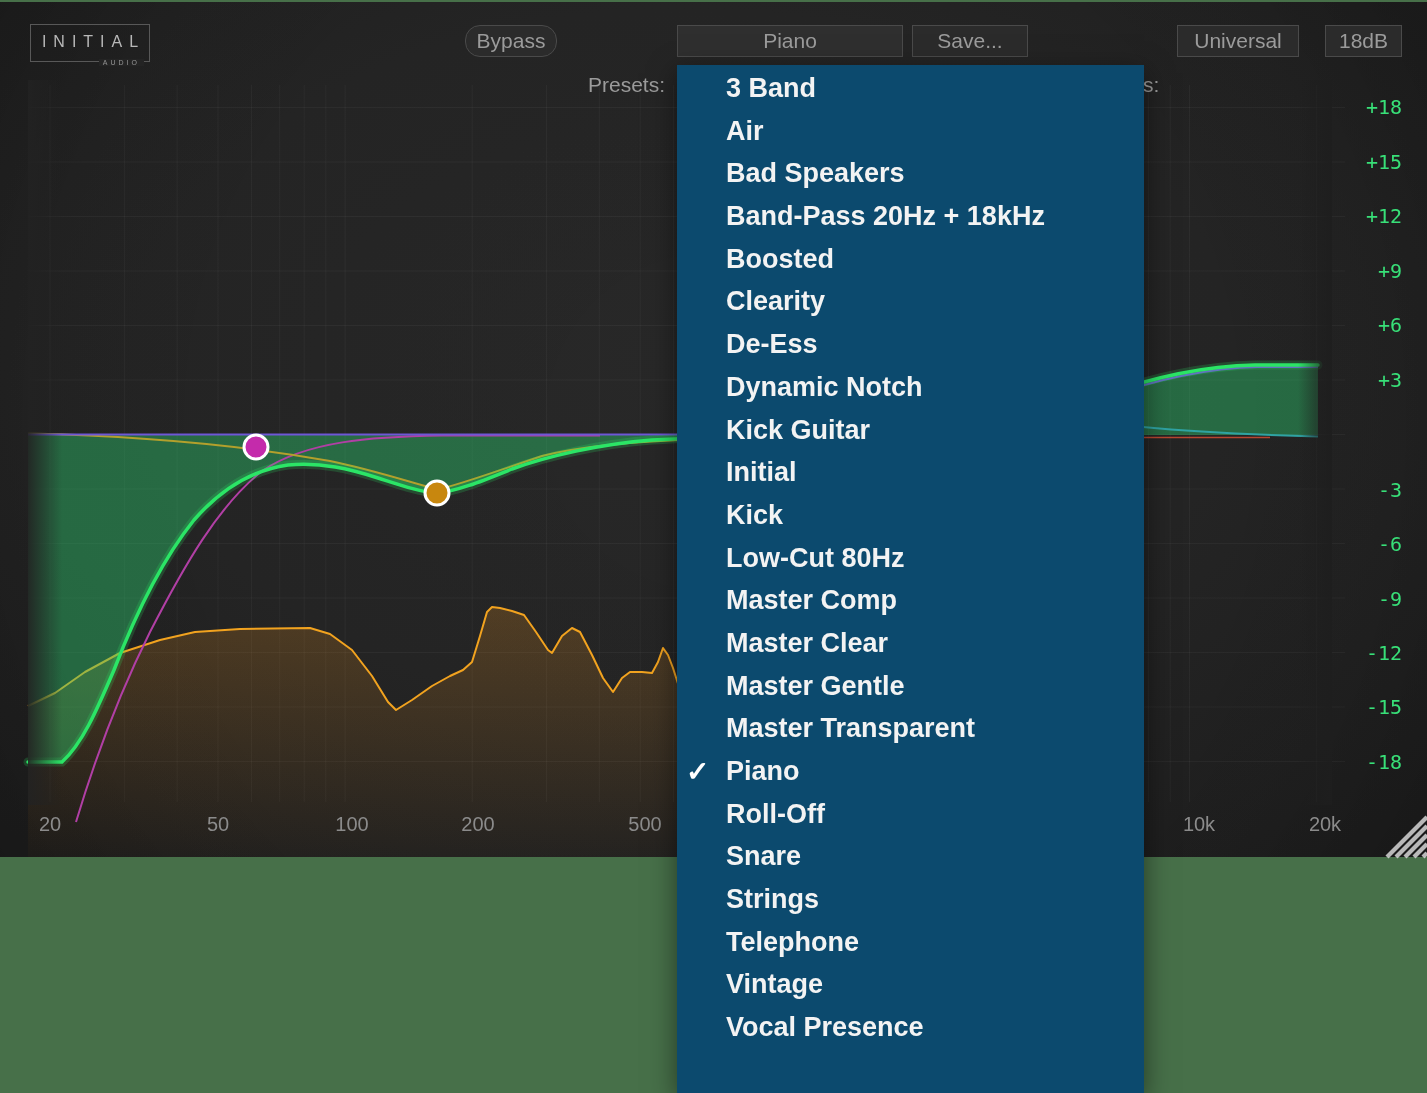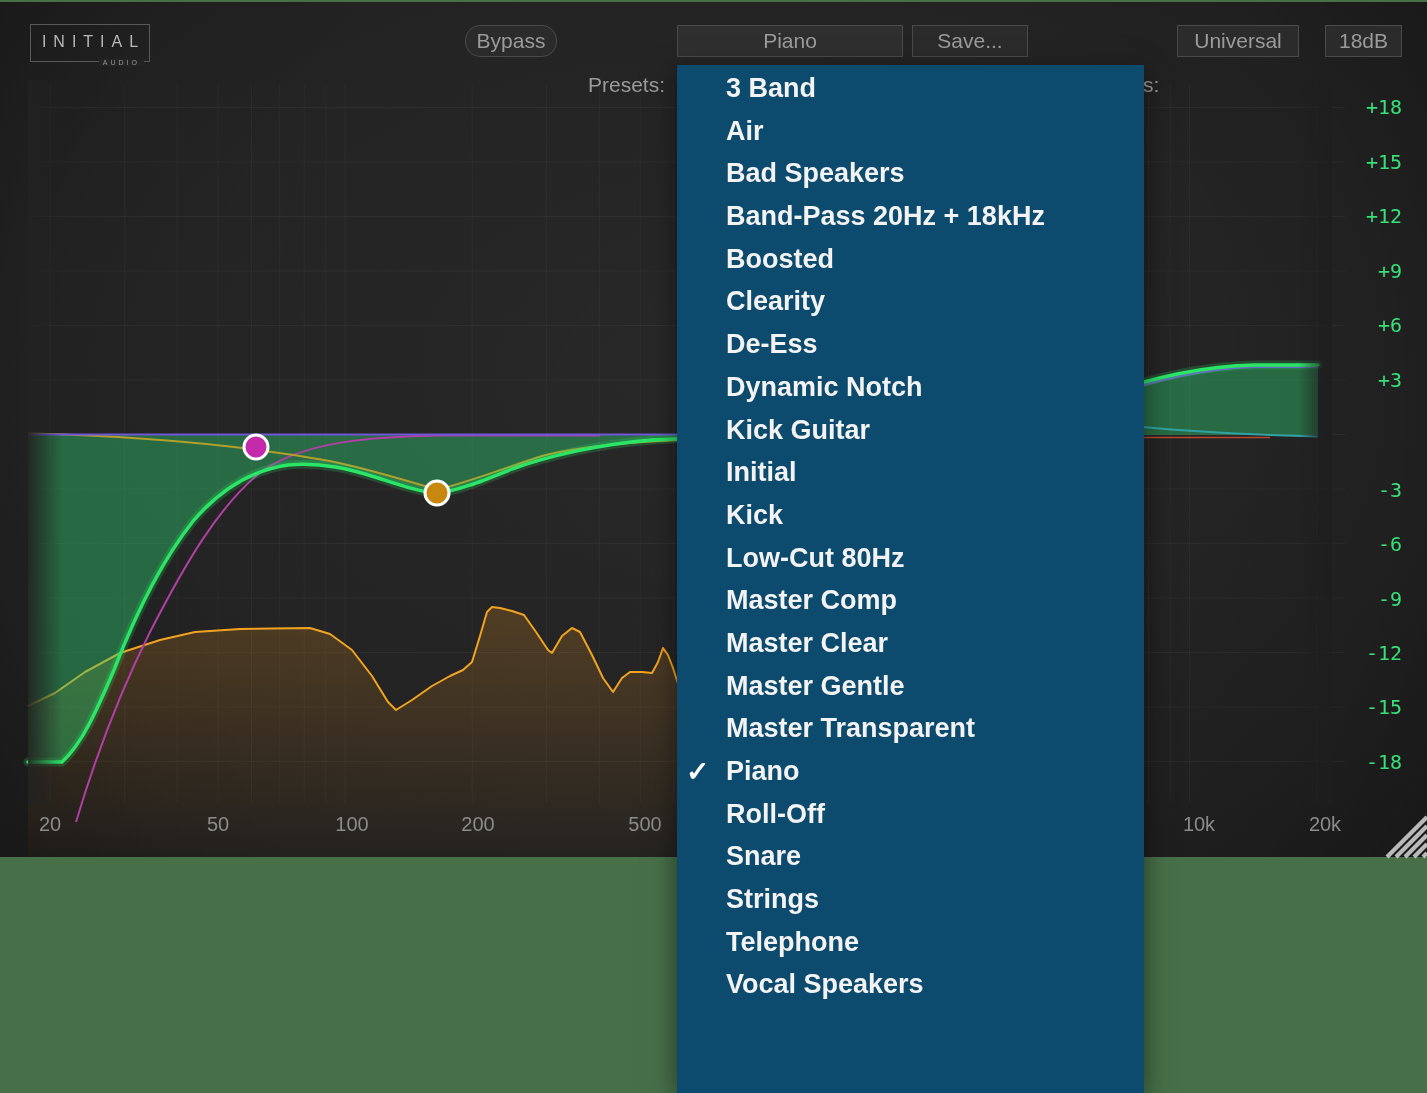--- a/index.html
+++ b/index.html
@@ -196,14 +196,15 @@
     <div class="menu-item"><span>Low-Cut 80Hz</span></div>
     <div class="menu-item"><span>Master Comp</span></div>
     <div class="menu-item"><span>Master Clear</span></div>
     <div class="menu-item"><span>Master Gentle</span></div>
     <div class="menu-item"><span>Master Transparent</span></div>
     <div class="menu-item"><span class="check">✓</span><span>Piano</span></div>
     <div class="menu-item"><span>Roll-Off</span></div>
     <div class="menu-item"><span>Snare</span></div>
     <div class="menu-item"><span>Strings</span></div>
     <div class="menu-item"><span>Telephone</span></div>
-    <div class="menu-item"><span>Vocal Speakers</span></div>
+    <div class="menu-item"><span>Vintage</span></div>
+    <div class="menu-item"><span>Vocal Presence</span></div>
   </div>
 
 </body></html>

